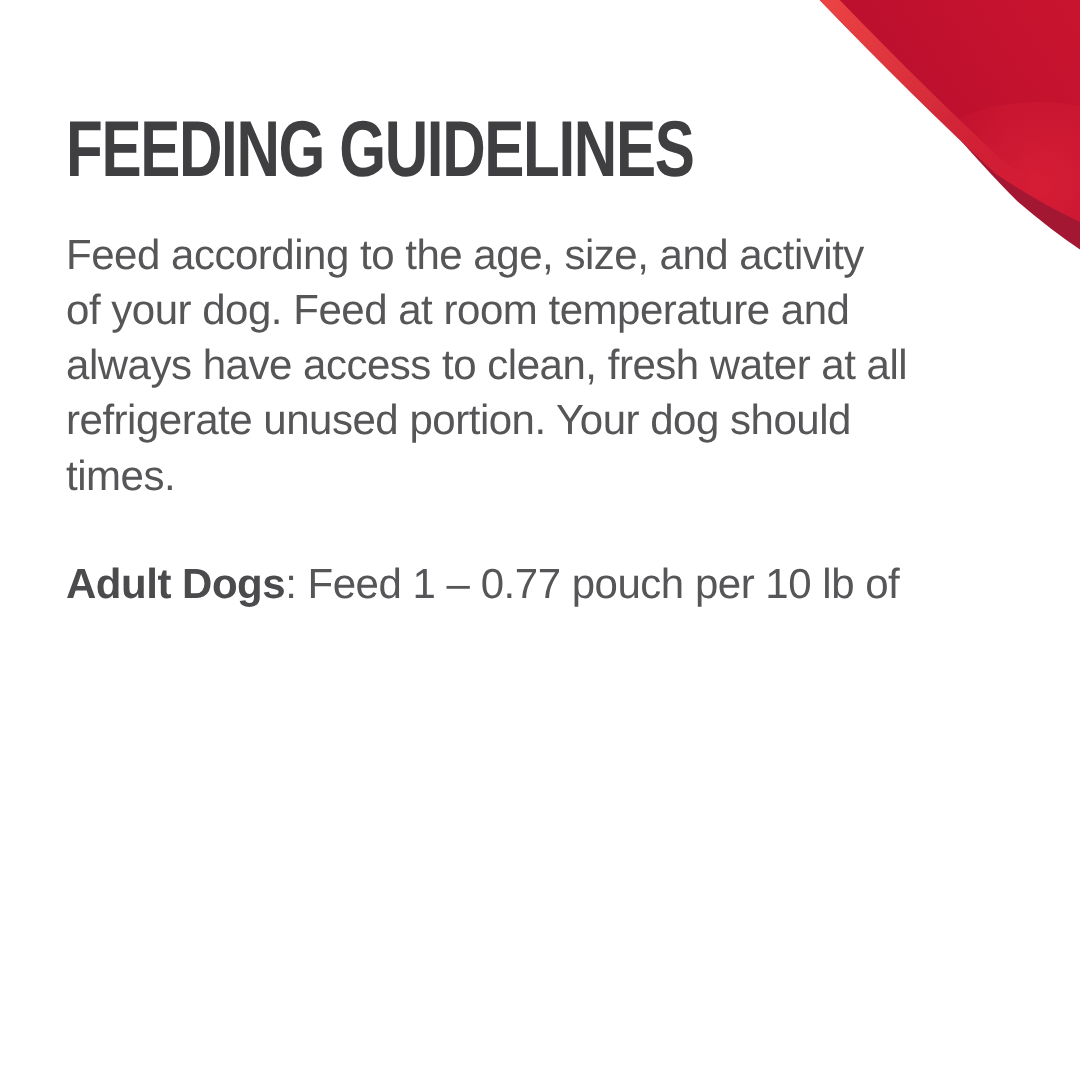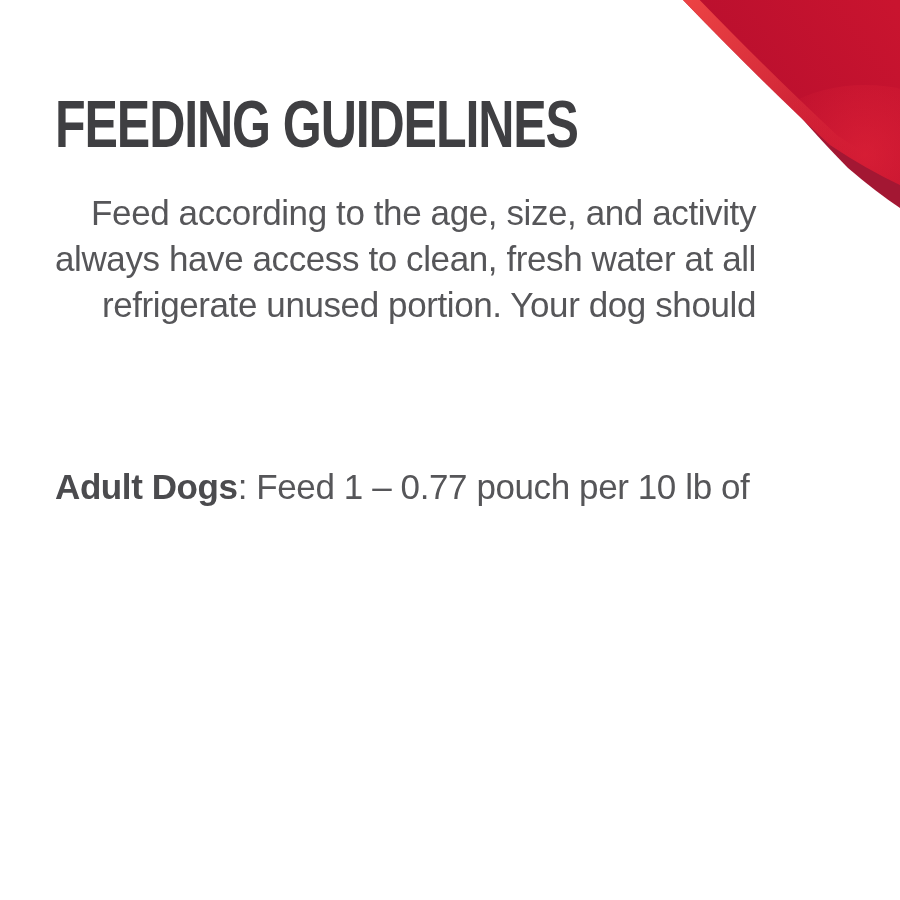--- a/index.html
+++ b/index.html
@@ -39,21 +39,20 @@
     letter-spacing: -1.5px;
     color: #3f3f42;
     transform: scaleX(0.76);
     transform-origin: left top;
     white-space: nowrap;
   }
   .intro {
     position: absolute;
     left: 0;
     top: 190px;
-    text-align: right;
   }
   .adult {
     position: absolute;
     left: 0;
     top: 464px;
   }
   .text-line {
     font-size: 35px;
     line-height: 46px;
     letter-spacing: -0.4px;
@@ -100,22 +99,24 @@
       <ellipse cx="215" cy="155" rx="110" ry="70" fill="url(#gGlow)"></ellipse>
     </g>
   </svg>
 
   <div class="content">
 
     <h1 class="page-title">FEEDING GUIDELINES</h1>
 
     <div class="intro">
       <div class="text-line">Feed according to the age, size, and activity</div>
+      <div class="text-line">of your dog. Feed at room temperature and</div>
       <div class="text-line">always have access to clean, fresh water at all</div>
       <div class="text-line">refrigerate unused portion. Your dog should</div>
+      <div class="text-line">times.</div>
     </div>
 
     <div class="adult">
       <div class="text-line"><span class="bold-label">Adult Dogs</span><span>: Feed 1 – 0.77 pouch per 10 lb of</span></div>
     </div>
 
   </div>
 </div>
 
 </body></html>

